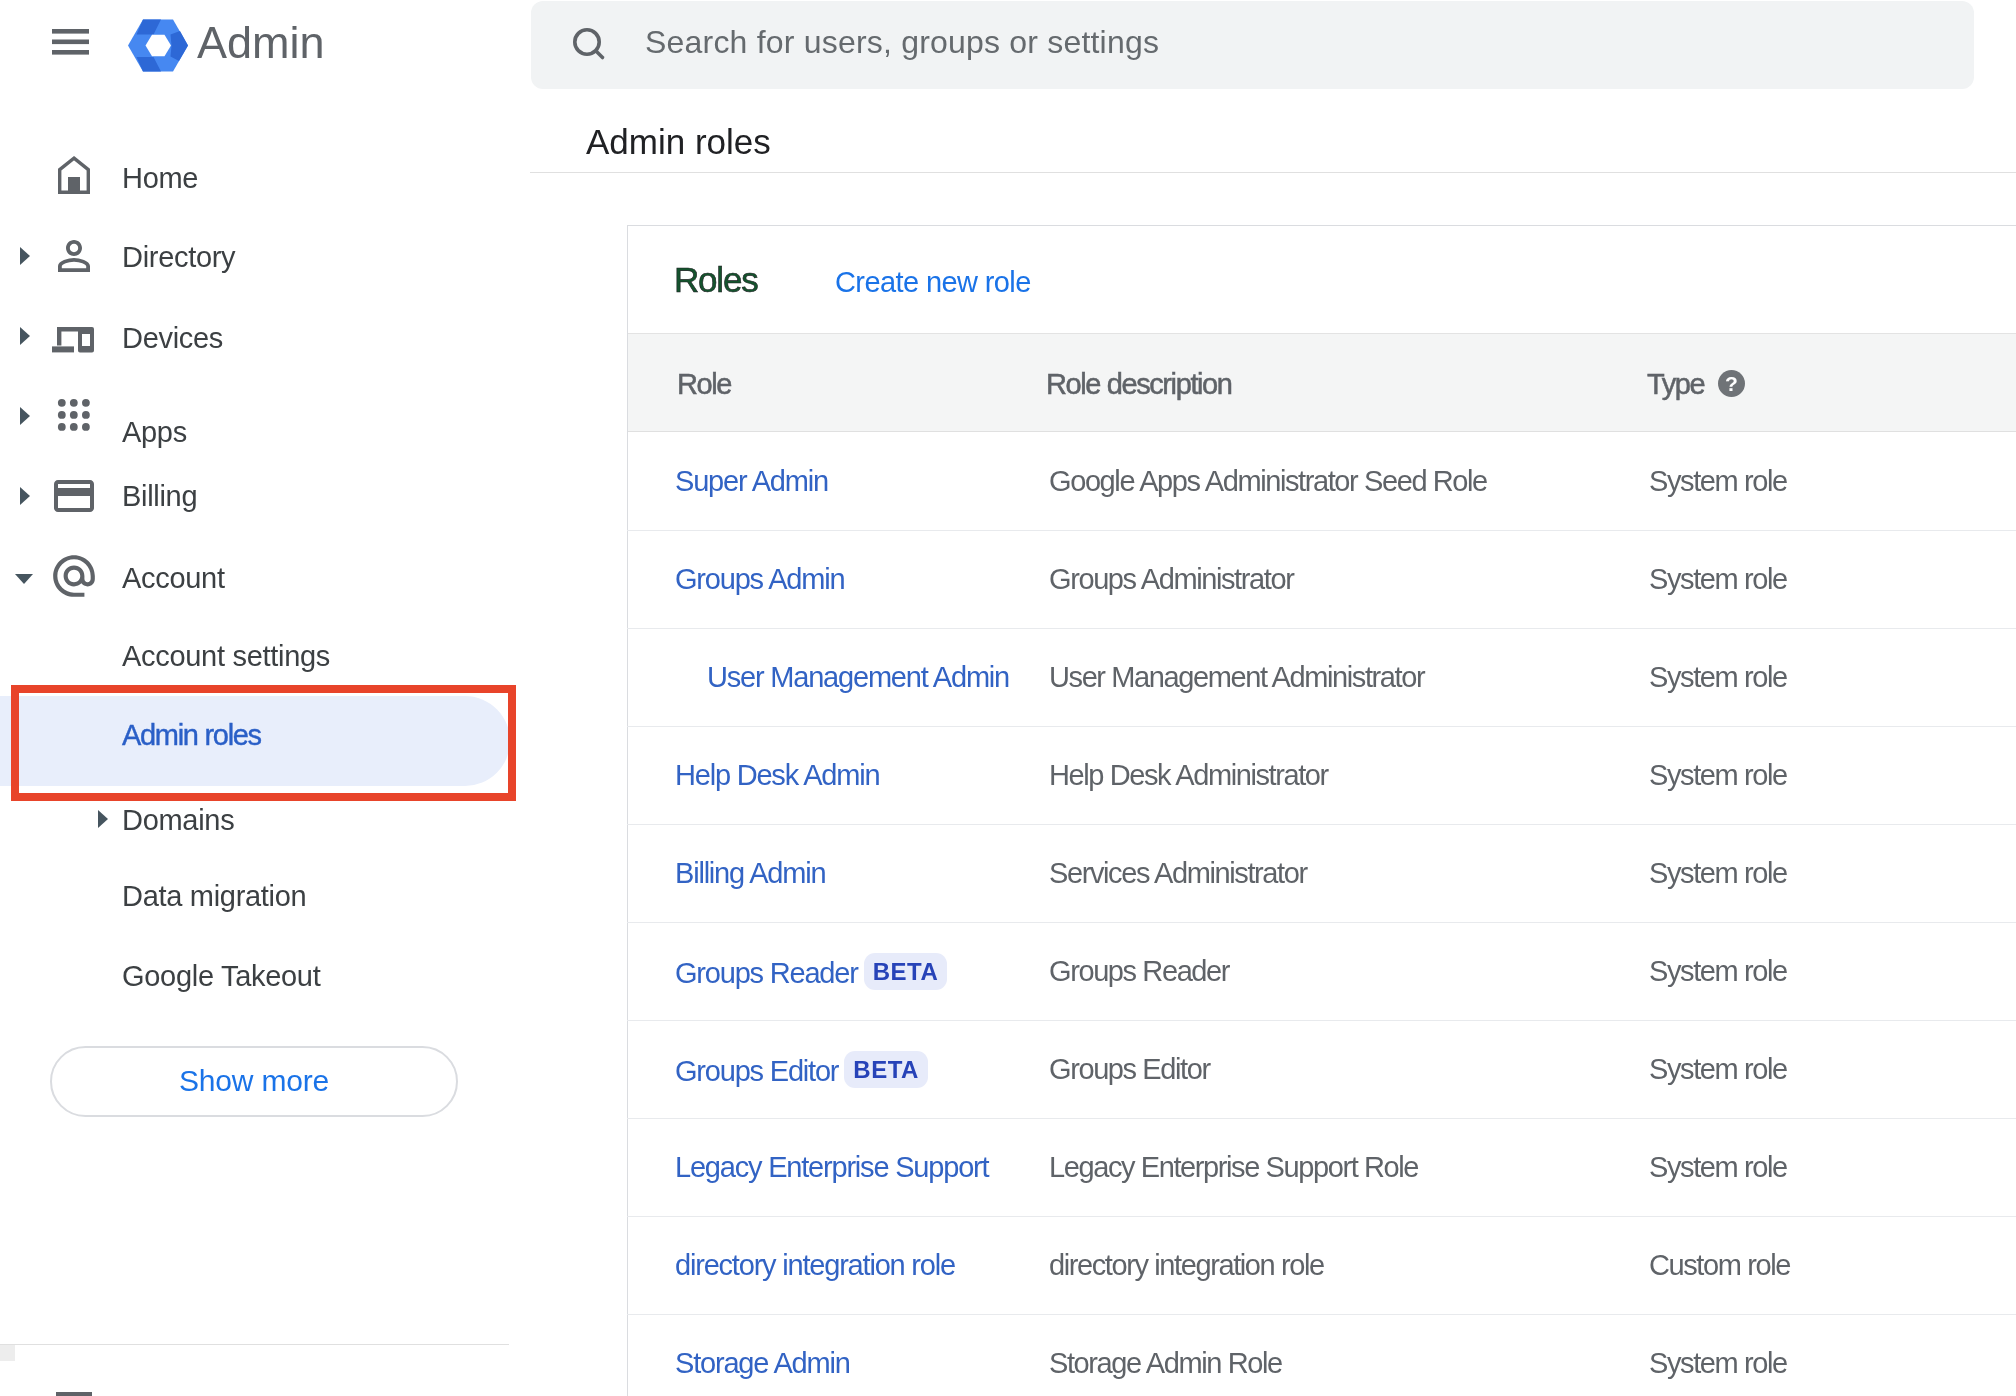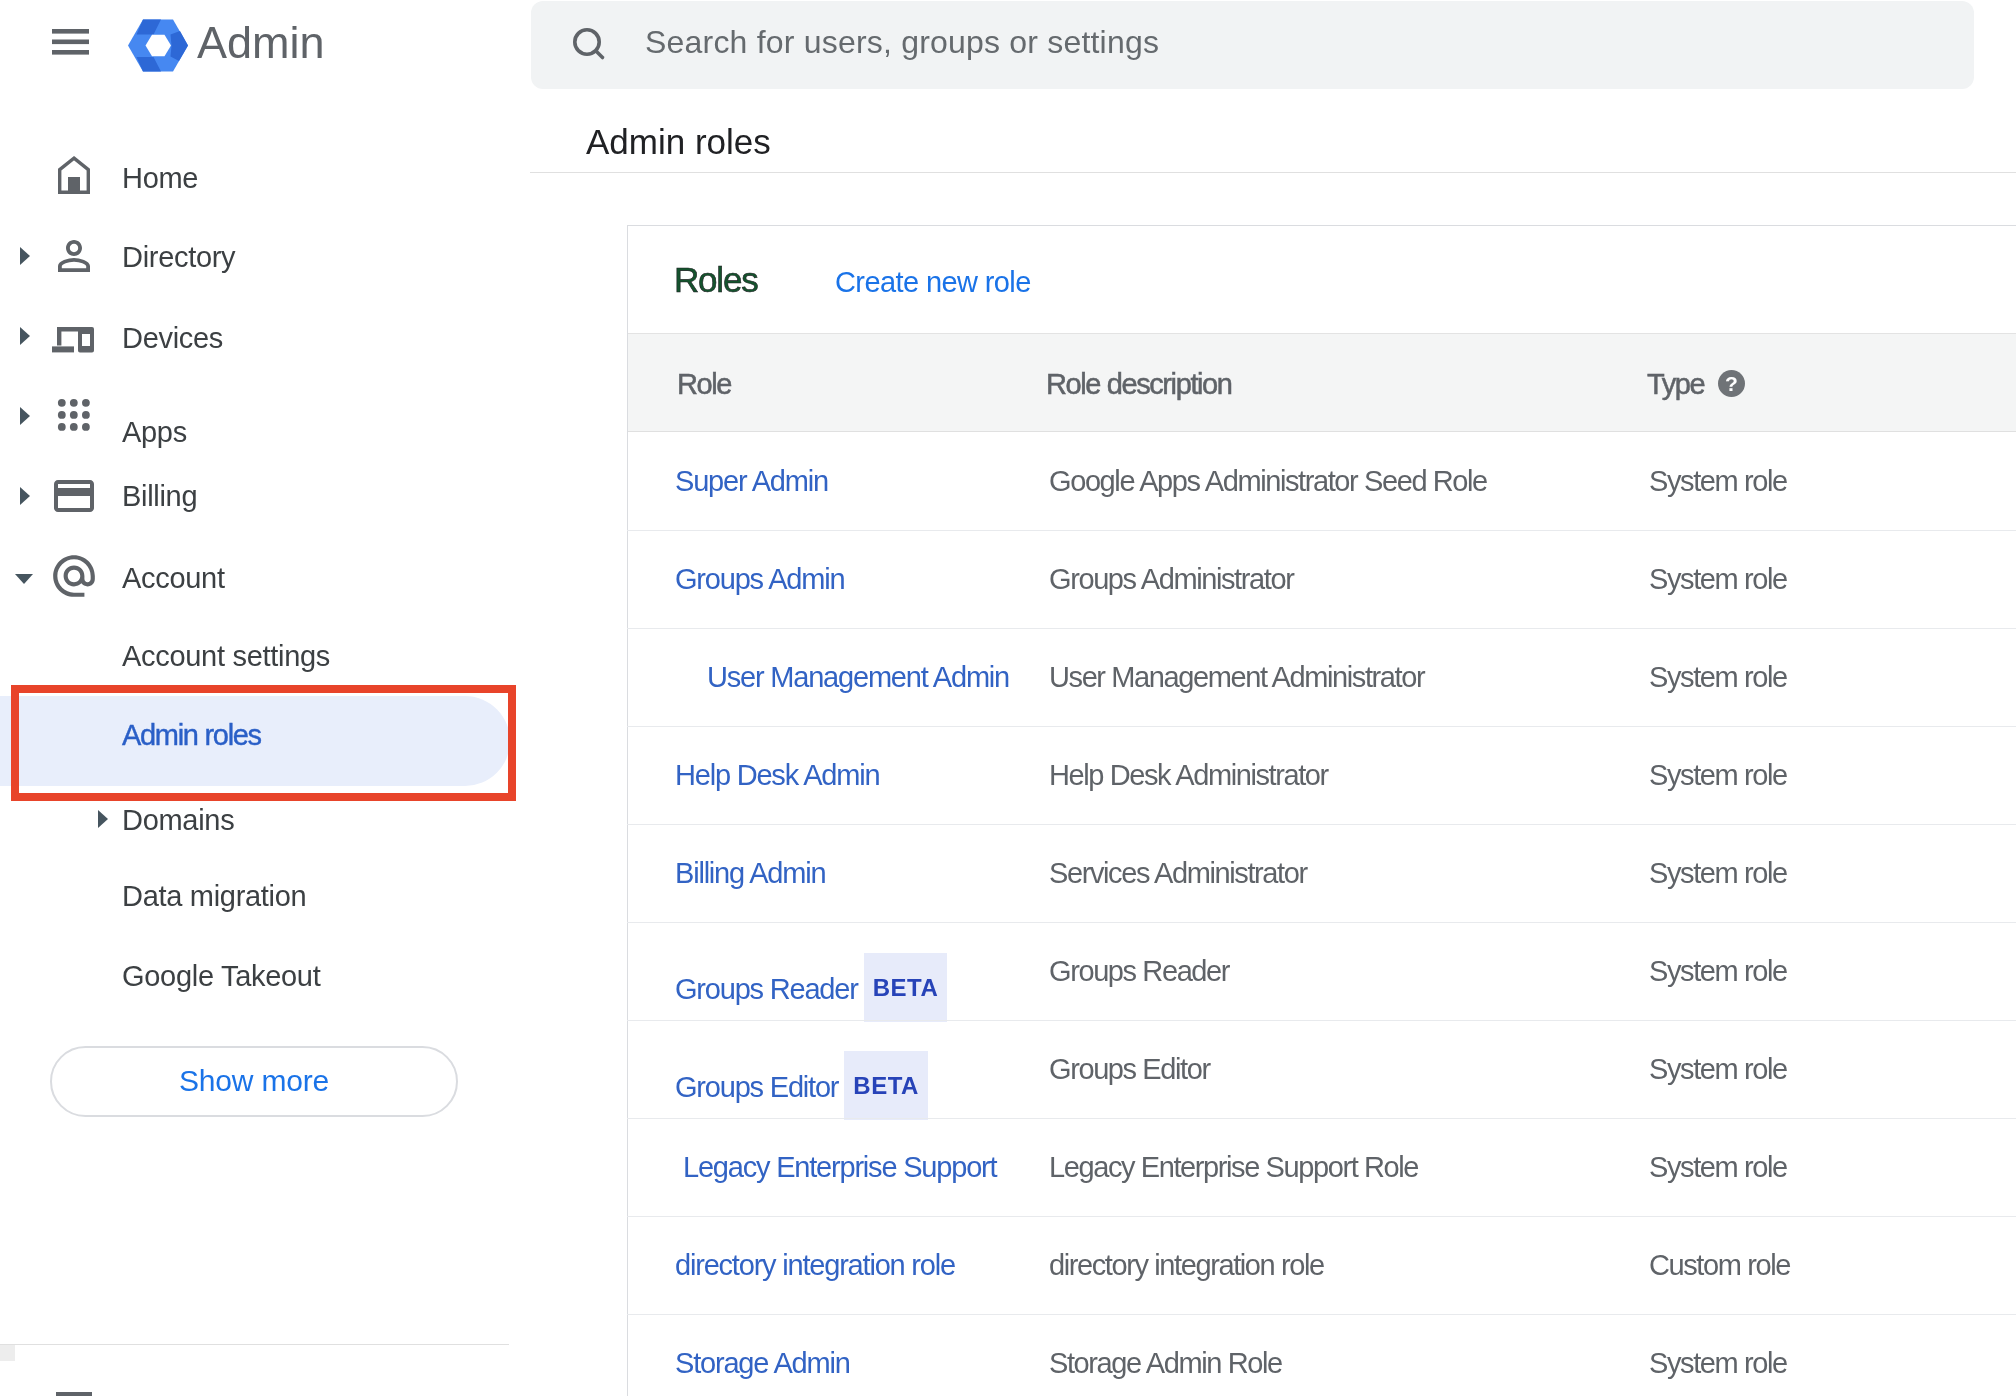--- a/index.html
+++ b/index.html
@@ -10,21 +10,21 @@
   .tri { position:absolute; width:0; height:0; }
   .tri-r { border-top:9px solid transparent; border-bottom:9px solid transparent;
     border-left:10px solid #46555f; }
   .tri-d { border-left:9px solid transparent; border-right:9px solid transparent;
     border-top:10px solid #46555f; }
   .cell-link { position:absolute; font-size:29px; color:#3263c4; white-space:nowrap; letter-spacing:-1.2px; line-height:36px;}
   .cell-txt { position:absolute; font-size:29px; color:#5f6368; white-space:nowrap; letter-spacing:-1.4px; line-height:36px;}
   .hdr { position:absolute; font-size:29px; color:#5f6368; white-space:nowrap; letter-spacing:-1.4px; -webkit-text-stroke:0.5px #5f6368; line-height:36px;}
   .sep { position:absolute; left:627px; right:0; height:1px; background:#e8eaed; }
   .beta { display:inline-block; background:#e7ebfa; color:#2743b8; font-weight:bold;
-    font-size:24px; line-height:37px; padding:16px 9px; border-radius:0; margin-left:6px;
+    font-size:24px; line-height:37px; padding:0 9px; border-radius:11px; margin-left:6px;
     letter-spacing:0.5px; vertical-align:2.5px;}
 </style>
 </head>
 <body>
 
 <svg class="abs" style="left:52px; top:29px;" width="38" height="30" viewBox="0 0 38 30">
   <rect x="0" y="0" width="37" height="4.6" fill="#5f6368"></rect>
   <rect x="0" y="10.5" width="37" height="4.6" fill="#5f6368"></rect>
   <rect x="0" y="21" width="37" height="4.6" fill="#5f6368"></rect>
 </svg>
@@ -162,21 +162,21 @@
 <div class="cell-link" style="left:675px; top:953px;">Groups Reader<span class="beta">BETA</span></div>
 <div class="cell-txt" style="left:1049px; top:953px;">Groups Reader</div>
 <div class="cell-txt" style="left:1649px; top:953px;">System role</div>
 <div class="sep" style="top:1020px;"></div>
 
 <div class="cell-link" style="left:675px; top:1051px;">Groups Editor<span class="beta">BETA</span></div>
 <div class="cell-txt" style="left:1049px; top:1051px;">Groups Editor</div>
 <div class="cell-txt" style="left:1649px; top:1051px;">System role</div>
 <div class="sep" style="top:1118px;"></div>
 
-<div class="cell-link" style="left:675px; top:1149px;margin-left:8px;">Legacy Enterprise Support</div>
+<div class="cell-link" style="left:675px; top:1149px;">Legacy Enterprise Support</div>
 <div class="cell-txt" style="left:1049px; top:1149px;">Legacy Enterprise Support Role</div>
 <div class="cell-txt" style="left:1649px; top:1149px;">System role</div>
 <div class="sep" style="top:1216px;"></div>
 
 <div class="cell-link" style="left:675px; top:1247px;">directory integration role</div>
 <div class="cell-txt" style="left:1049px; top:1247px;">directory integration role</div>
 <div class="cell-txt" style="left:1649px; top:1247px;">Custom role</div>
 <div class="sep" style="top:1314px;"></div>
 
 <div class="cell-link" style="left:675px; top:1345px;">Storage Admin</div>

